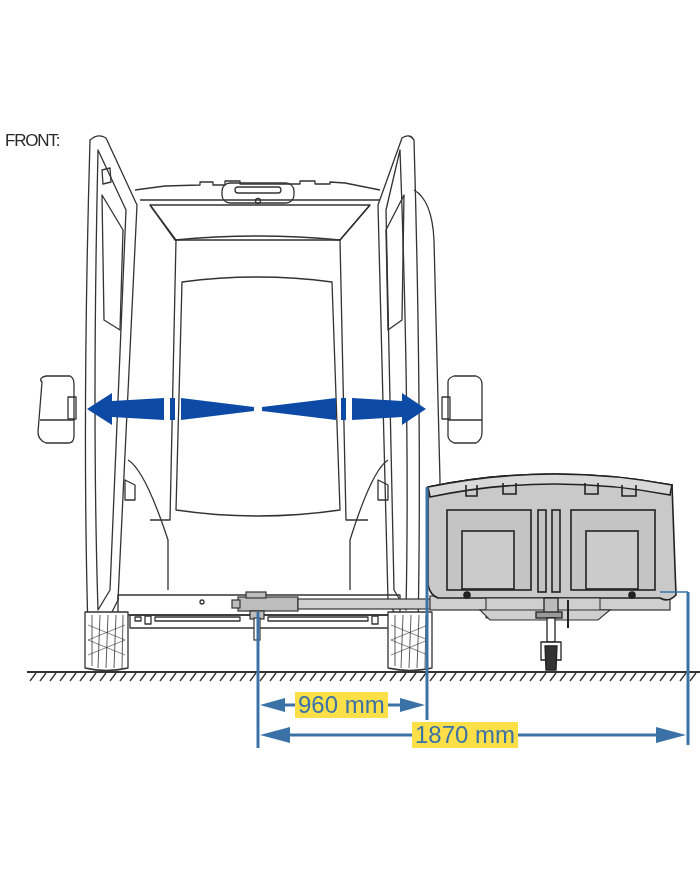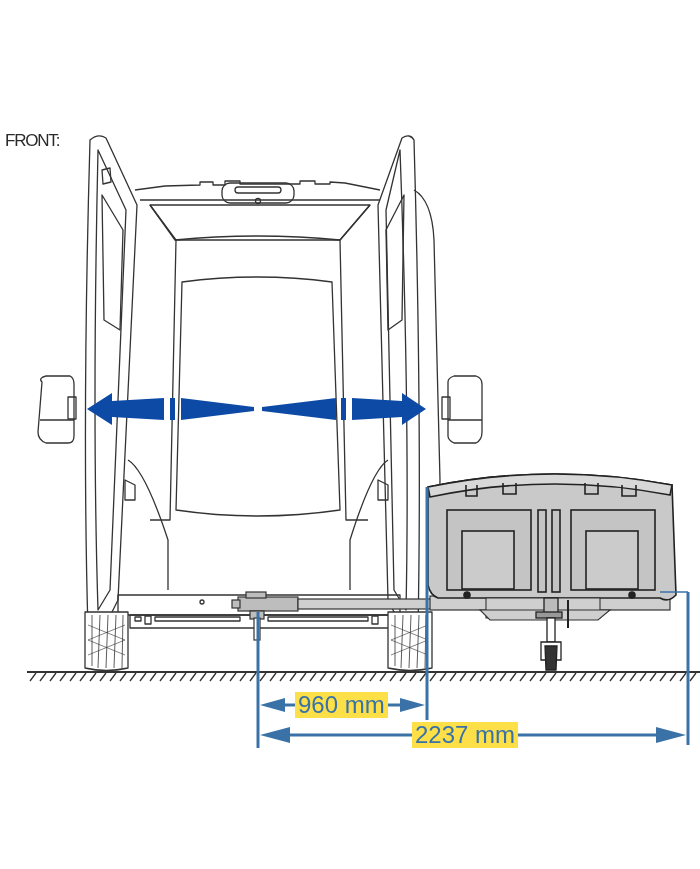--- a/index.html
+++ b/index.html
@@ -157,15 +157,15 @@
     <path d="M425 705 L400 698 L400 712 Z" stroke="none"></path>
 
     <line x1="270" y1="735" x2="678" y2="735"></line>
     <path d="M260 735 L290 727 L290 743 Z" stroke="none"></path>
     <path d="M686 735 L656 727 L656 743 Z" stroke="none"></path>
   </g>
 </svg>
 
 <div class="label-front">FRONT:</div>
 <div class="dim-label" style="left:295px; top:692px;">960 mm</div>
-<div class="dim-label" style="left:412px; top:722px;">2237 mm</div>
+<div class="dim-label" style="left:412px; top:722px;">1870 mm</div>
 
 </div>
 
 </body></html>

